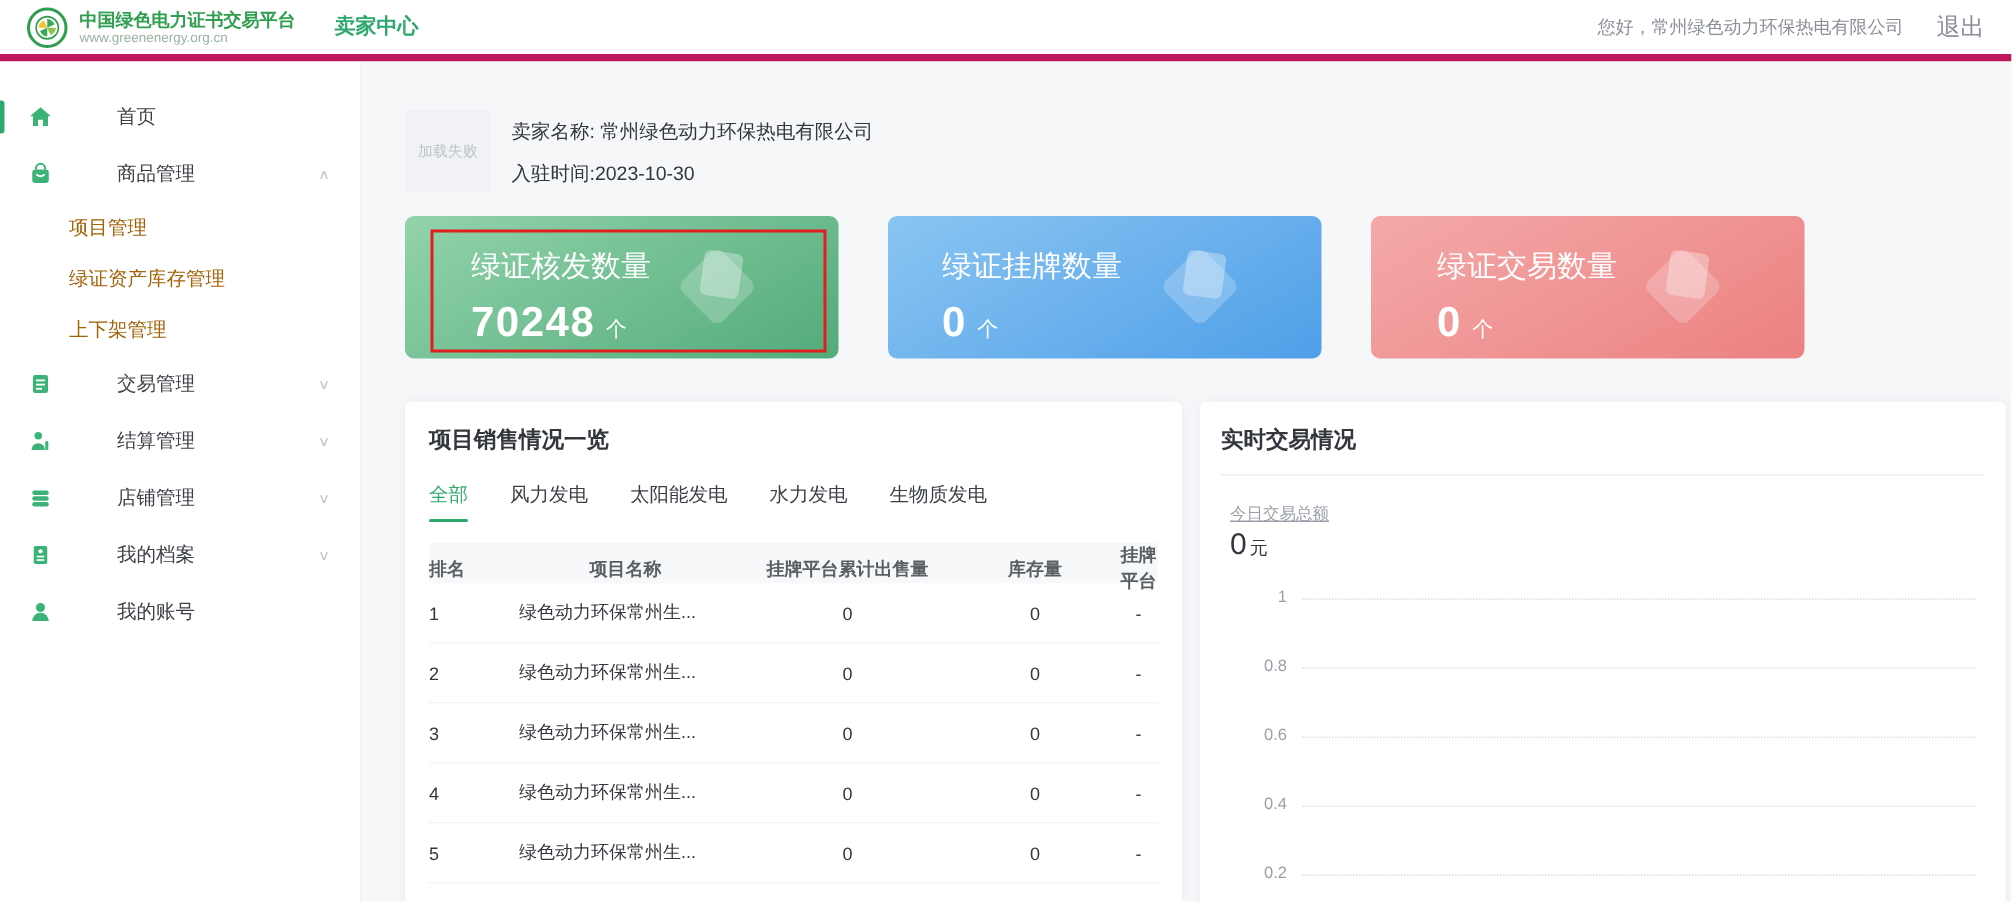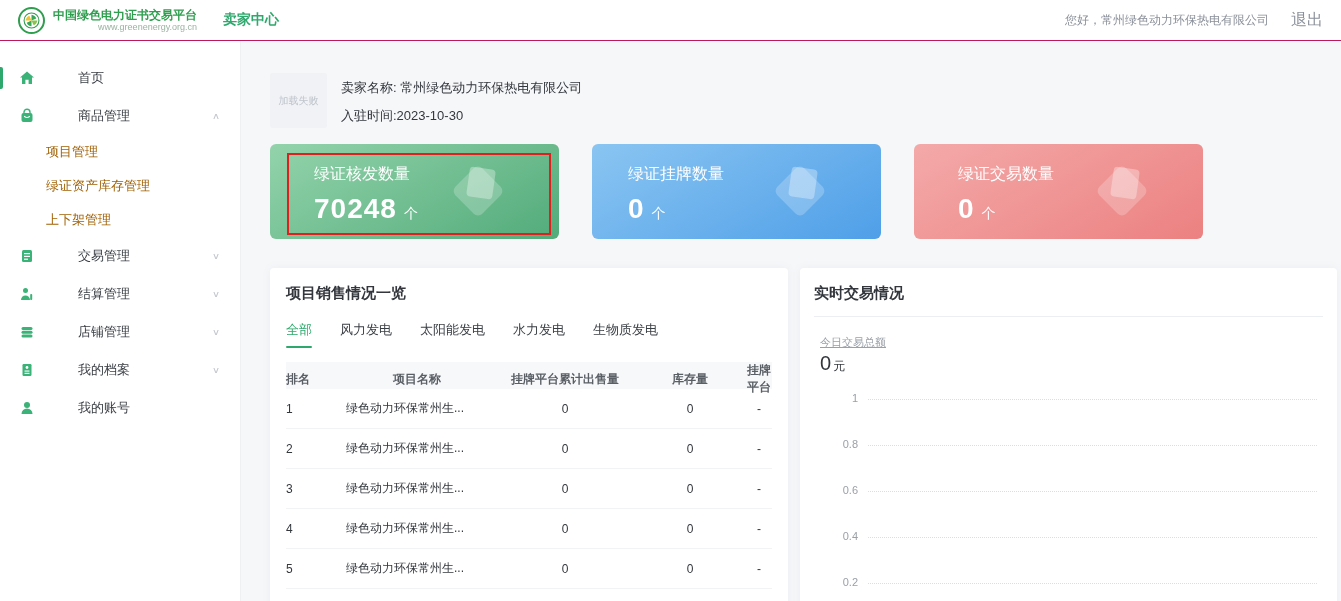--- a/index.html
+++ b/index.html
@@ -1,26 +1,26 @@
 <!DOCTYPE html>
 <html><head>
 <meta charset="utf-8">
 <style>
   * { margin:0; padding:0; box-sizing:border-box; }
   html,body { width:1341px; height:601px; overflow:hidden;
     font-family:"Liberation Sans","DejaVu Sans",sans-serif; background:#fff; }
 
   
-  .topbar { height:41px; background:#fff; border-bottom:1px solid #be185d;
+  .topbar { height:41px; background:#fff; border-bottom:5px solid #be185d;
     display:flex; align-items:center; padding:0 18px; }
   .logo-wrap { display:flex; align-items:center; gap:8px; }
   .logo-circle { width:27px; height:27px; border-radius:50%; border:2px solid #2f9e4f;
     display:flex; align-items:center; justify-content:center; background:#fff; }
   .logo-title { font-size:12px; font-weight:bold; color:#2f9e4f; line-height:14px; }
-  .logo-sub { font-size:9px; color:#9ab3a0; line-height:11px;text-align:right; }
+  .logo-sub { font-size:9px; color:#9ab3a0; line-height:11px; }
   .seller-center { margin-left:26px; font-size:14px; font-weight:bold; color:#2fa86d; }
   .topbar-right { margin-left:auto; display:flex; align-items:center; gap:22px; }
   .greeting { font-size:12px; color:#8a8f99; }
   .logout { font-size:16px; color:#8a8f99; cursor:pointer; }
 
   
   .layout { display:flex; height:560px; }
   .sidebar { width:241px; background:#fff; border-right:1px solid #eef0f2; padding-top:18px; flex-shrink:0; }
   .main { flex:1; background:#f6f7f9; padding:0 4px 0 29px; overflow:hidden; }
 
@@ -43,21 +43,21 @@
   .seller-name { font-size:13px; color:#33373d; }
   .seller-joined { font-size:13px; color:#33373d; margin-top:10px; }
 
   
   .cards-row { display:flex; margin-top:16px; gap:33px; }
   .stat-card { position:relative; width:289px; height:95px; border-radius:6px;
     padding:20px 0 0 44px; color:#fff; overflow:visible; cursor:pointer; }
   .card-green { background:linear-gradient(150deg,#93d3ab 0%,#52ab7a 100%); }
   .card-blue  { background:linear-gradient(150deg,#8ac5f2 0%,#4f9fe8 100%);padding-left:36px; }
   .card-red   { background:linear-gradient(150deg,#f4a9a9 0%,#ec8181 100%); }
-  .card-label { font-size:16px; }
+  .card-label { font-size:20px; }
   .card-value-row { margin-top:8px; display:flex; align-items:baseline; }
   .card-value { font-size:28px; font-weight:bold; letter-spacing:1px; }
   .card-unit { font-size:14px; margin-left:7px; }
   .card-icon { position:absolute; right:52px; top:18px; width:58px; height:58px; }
   .cube-a { position:absolute; left:10px; top:10px; width:38px; height:38px;
     background:rgba(255,255,255,0.22); transform:rotate(45deg); border-radius:6px; }
   .cube-b { position:absolute; left:19px; top:6px; width:26px; height:30px;
     background:rgba(255,255,255,0.32); border-radius:4px; transform:rotate(8deg); }
   .highlight-box { position:absolute; left:17px; top:9px; width:264px; height:82px;
     border:2px solid #e01f1f; pointer-events:none; }

